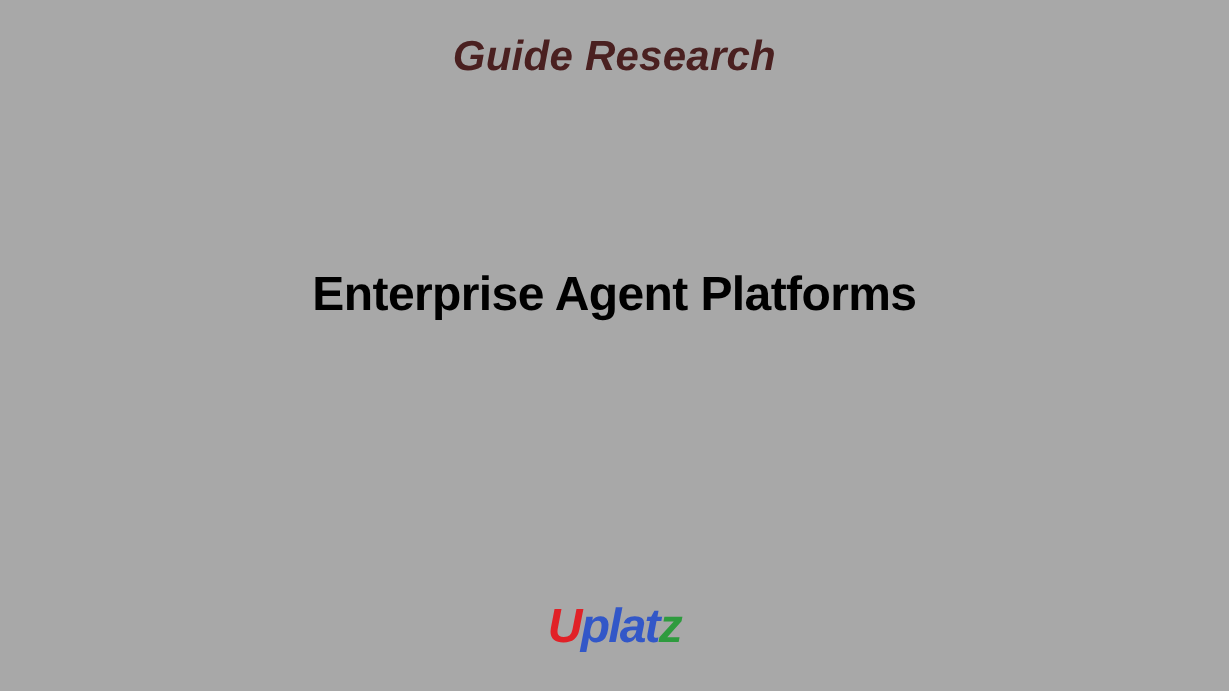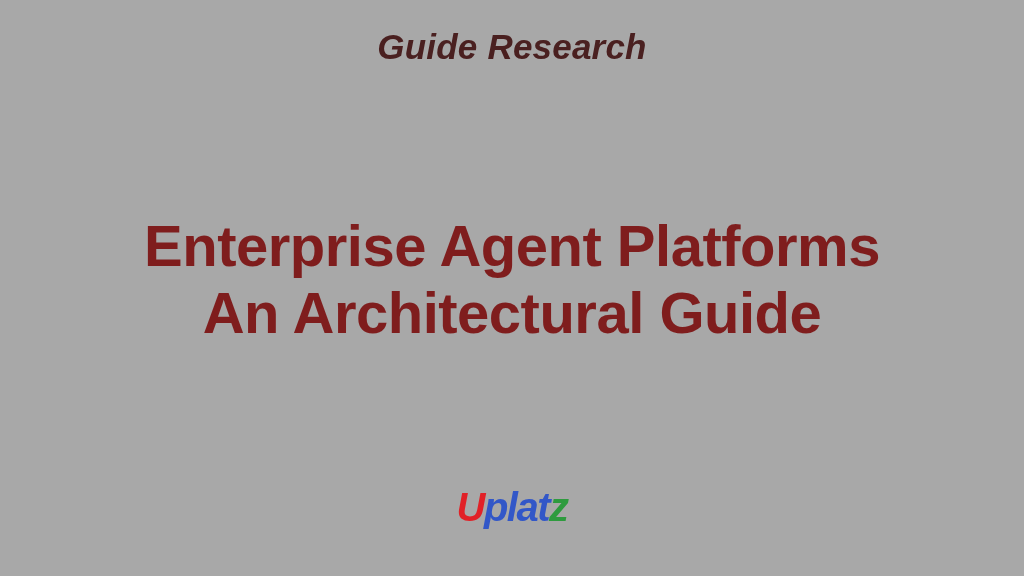--- a/index.html
+++ b/index.html
@@ -42,32 +42,32 @@
   .title-block {
     position: absolute;
     top: 212px;
     left: 0;
     width: 1024px;
     text-align: center;
   }
   .title-line {
     display: block;
     font-family: "Liberation Sans", sans-serif;
-    font-size: 58px;
+    font-size: 40px;
     font-weight: 700;
-    color: #7f1d1d;
+    color: #000000;
     line-height: 67px;
     letter-spacing: -0.5px;
     white-space: nowrap;
   }
 
   
   .logo-wrap {
     position: absolute;
-    top: 486px;
+    top: 501px;
     left: 0;
     width: 1024px;
     text-align: center;
     line-height: 1;
   }
   .logo {
     display: inline-block;
     font-family: "Liberation Sans", sans-serif;
     font-size: 40px;
     font-weight: 700;
@@ -82,20 +82,19 @@
 </style>
 </head>
 <body>
 
 <div class="slide">
 
   <div class="kicker">Guide Research</div>
 
   <div class="title-block">
     <span class="title-line">Enterprise Agent Platforms</span>
-    <span class="title-line">An Architectural Guide</span>
   </div>
 
   <div class="logo-wrap">
     <span class="logo"><span class="seg-u">U</span><span class="seg-platz">plat</span><span class="seg-z">z</span></span>
   </div>
 
 </div>
 
 </body></html>

